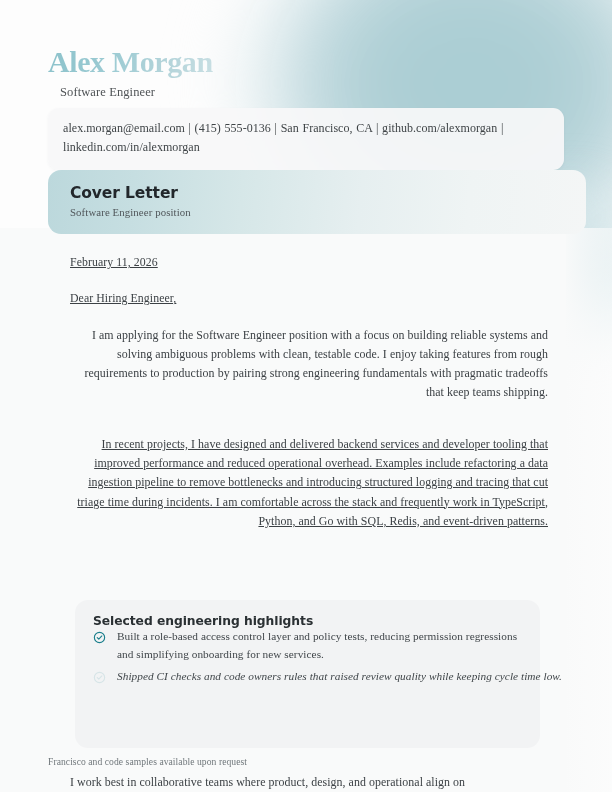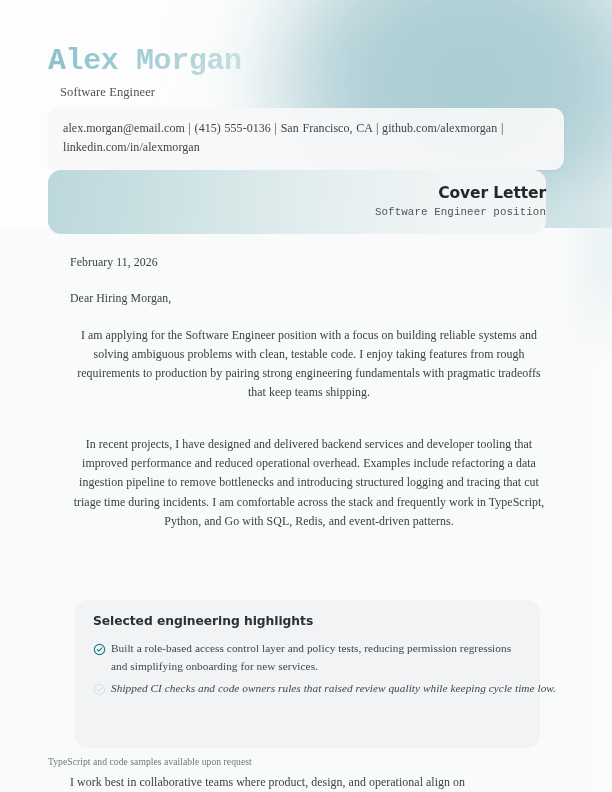--- a/index.html
+++ b/index.html
@@ -75,21 +75,21 @@
     position: absolute;
     inset: 0;
     z-index: 4;
   }
 
   
   .name {
     position: absolute;
     left: 48px;
     top: 45px;
-    font-family: Liberation Mono, monospace;
+    font-family: Liberation Serif, serif;
     font-weight: 700;
     font-size: 30px;
     letter-spacing: -0.4px;
     line-height: 1.1;
     background: linear-gradient(100deg, #8cc2cb 0%, #9ccbd3 38%, #b4d4da 72%, #c8dfe3 100%);
     -webkit-background-clip: text;
     background-clip: text;
     color: transparent;
     -webkit-text-fill-color: transparent;
     white-space: nowrap;
@@ -121,96 +121,94 @@
     line-height: 1.62;
     letter-spacing: 0.05px;
     word-spacing: 0.6px;
   }
 
   
   .letter-banner {
     position: absolute;
     left: 48px;
     top: 170px;
-    width: 498px;
+    width: 538px;
     height: 64px;
     box-sizing: border-box;
     border-radius: 13px;
     padding: 14px 0 0 22px;
     background: linear-gradient(95deg,
                 #bcd8dc 0%, #c6dee1 16%, #d6e7e8 36%,
                 #e6eff0 58%, #eff4f4 78%, #f4f6f6 100%);
-    text-align: right;
   }
   .letter-title {
     font-family: "DejaVu Sans", "Liberation Sans", sans-serif;
     font-weight: 700;
     font-size: 15.5px;
     color: #22272b;
     letter-spacing: -0.1px;
     line-height: 1.25;
   }
   .letter-sub {
     margin-top: 3px;
     font-size: 10.8px;
     color: #50565a;
     letter-spacing: 0.1px;
-    font-family: Liberation Mono, monospace;
   }
 
   
   .body-block {
     position: absolute;
     left: 70px;
     top: 253px;
     width: 478px;
   }
   .meta-line {
     font-size: 11.8px;
     color: #3c4145;
     line-height: 1.55;
     margin-bottom: 18px;
     letter-spacing: 0.08px;
+    text-decoration: underline;
   }
   .para {
     font-size: 11.9px;
     color: #3c4145;
     line-height: 1.62;
     letter-spacing: 0.05px;
     margin: 0 0 32px 0;
-    text-align: center;
-  }
-  .para.tight { margin-bottom: 4px; }
+    text-align: right;
+  }
+  .para.tight { margin-bottom: 4px; text-decoration: underline; }
 
   
   .highlights {
     position: absolute;
     left: 75px;
     top: 600px;
     width: 465px;
     height: 148px;
     box-sizing: border-box;
     border-radius: 13px;
     background: #f2f3f4;
     padding: 14px 18px 0 18px;
     z-index: 5;
   }
   .hl-title {
     font-family: "DejaVu Sans", "Liberation Sans", sans-serif;
     font-weight: 700;
     font-size: 12.3px;
     color: #2a3033;
     letter-spacing: -0.05px;
-    margin-bottom: 12px;
   }
   .hl-list { position: relative; }
   .hl-item {
     display: flex;
     align-items: flex-start;
-    gap: 5px;
+    gap: 11px;
     margin-bottom: 5px;
     white-space: nowrap;
   }
   .hl-item .hl-text {
     font-size: 11.3px;
     color: #40464a;
     line-height: 1.55;
     letter-spacing: 0.04px;
     white-space: normal;
     width: 420px;
@@ -273,21 +271,21 @@
 
   <div class="letter-banner">
     <div class="letter-title">Cover Letter</div>
     <div class="letter-sub">Software Engineer position</div>
   </div>
 
   <div class="body-block">
     <div class="meta-line">February 11, 2026</div>
 
 
-    <div class="meta-line">Dear Hiring Morgan,</div>
+    <div class="meta-line">Dear Hiring Engineer,</div>
 
     <p class="para">I am applying for the Software Engineer position with a focus on building reliable systems and solving ambiguous problems with clean, testable code. I enjoy taking features from rough requirements to production by pairing strong engineering fundamentals with pragmatic tradeoffs that keep teams shipping.</p>
 
     <p class="para tight">In recent projects, I have designed and delivered backend services and developer tooling that improved performance and reduced operational overhead. Examples include refactoring a data ingestion pipeline to remove bottlenecks and introducing structured logging and tracing that cut triage time during incidents. I am comfortable across the stack and frequently work in TypeScript, Python, and Go with SQL, Redis, and event-driven patterns.</p>
   </div>
 
   <div class="highlights">
     <div class="hl-title">Selected engineering highlights</div>
 
     <div class="hl-list">
@@ -309,17 +307,17 @@
             <circle cx="12" cy="12" r="9.5"></circle>
             <polyline points="7.8,12.3 10.7,15.1 16.3,9.2"></polyline>
           </svg>
         </span>
         <span class="hl-text">Shipped CI checks and code owners rules that raised review quality while keeping cycle time low.</span>
       </div>
 
     </div>
   </div>
 
-  <div class="footer-note">TypeScript and code samples available upon request</div>
+  <div class="footer-note">Francisco and code samples available upon request</div>
 
   <div class="tail-para">I work best in collaborative teams where product, design, and operational align on</div>
 
 </div>
 
 </body></html>

